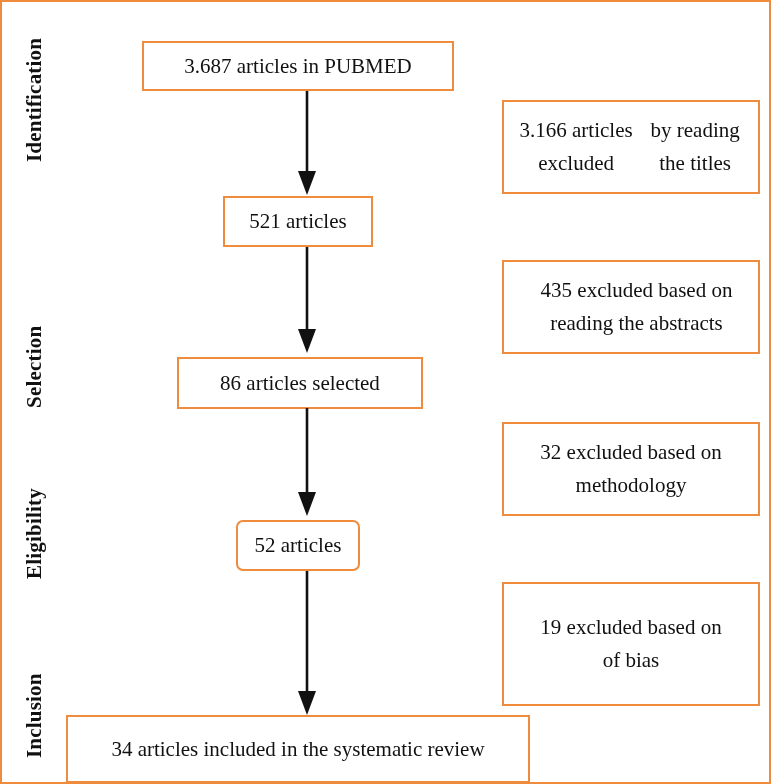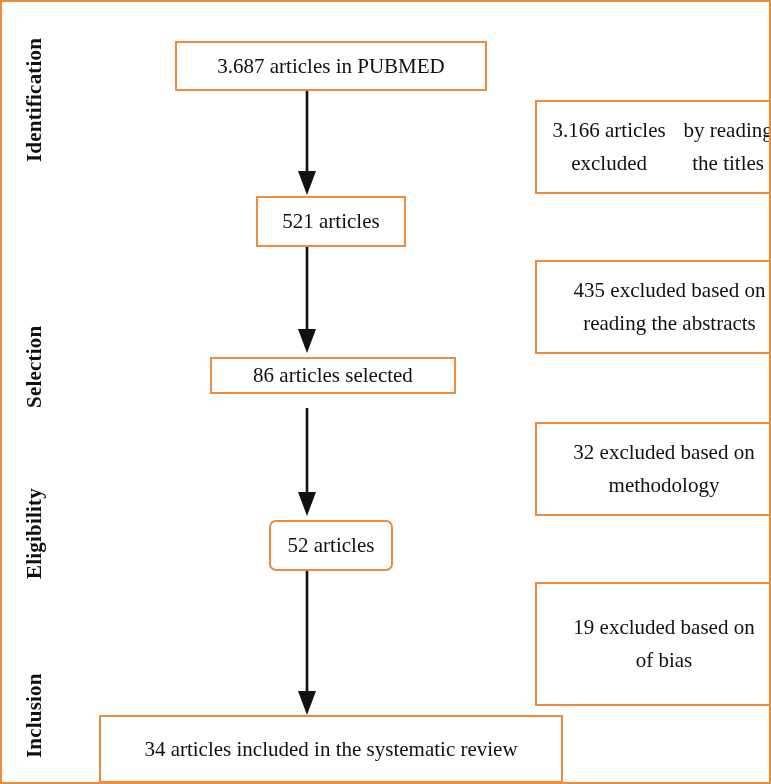--- a/index.html
+++ b/index.html
@@ -47,21 +47,20 @@
     background: #ffffff;
     color: #111111;
     font-family: "Liberation Serif", serif;
     font-size: 21px;
     line-height: 1.45;
     text-align: center;
     display: flex;
     align-items: center;
     justify-content: center;
     padding: 2px 8px;
-    margin-left: 33px;
   }
   .node.multi {
     line-height: 1.55;
   }
 
   
   .arrow {
     position: absolute;
   }
   .arrow svg {
@@ -104,21 +103,21 @@
     <span>521 articles</span>
   </div>
 
   <div class="arrow" style="left:294px; top:245px;">
     <svg width="22" height="108" viewBox="0 0 22 108" aria-hidden="true">
       <line x1="11" y1="0" x2="11" y2="88" stroke="#111111" stroke-width="2.6"></line>
       <polygon points="11,106 2,82 20,82" fill="#111111"></polygon>
     </svg>
   </div>
 
-  <div class="node" style="left:175px; top:355px; width:246px; height:37px;justify-content:center;">
+  <div class="node" style="left:175px; top:355px; width:246px; height:52px;justify-content:center;">
     <span>86 articles selected</span>
   </div>
 
   <div class="arrow" style="left:294px; top:406px;">
     <svg width="22" height="110" viewBox="0 0 22 110" aria-hidden="true">
       <line x1="11" y1="0" x2="11" y2="90" stroke="#111111" stroke-width="2.6"></line>
       <polygon points="11,108 2,84 20,84" fill="#111111"></polygon>
     </svg>
   </div>
 

